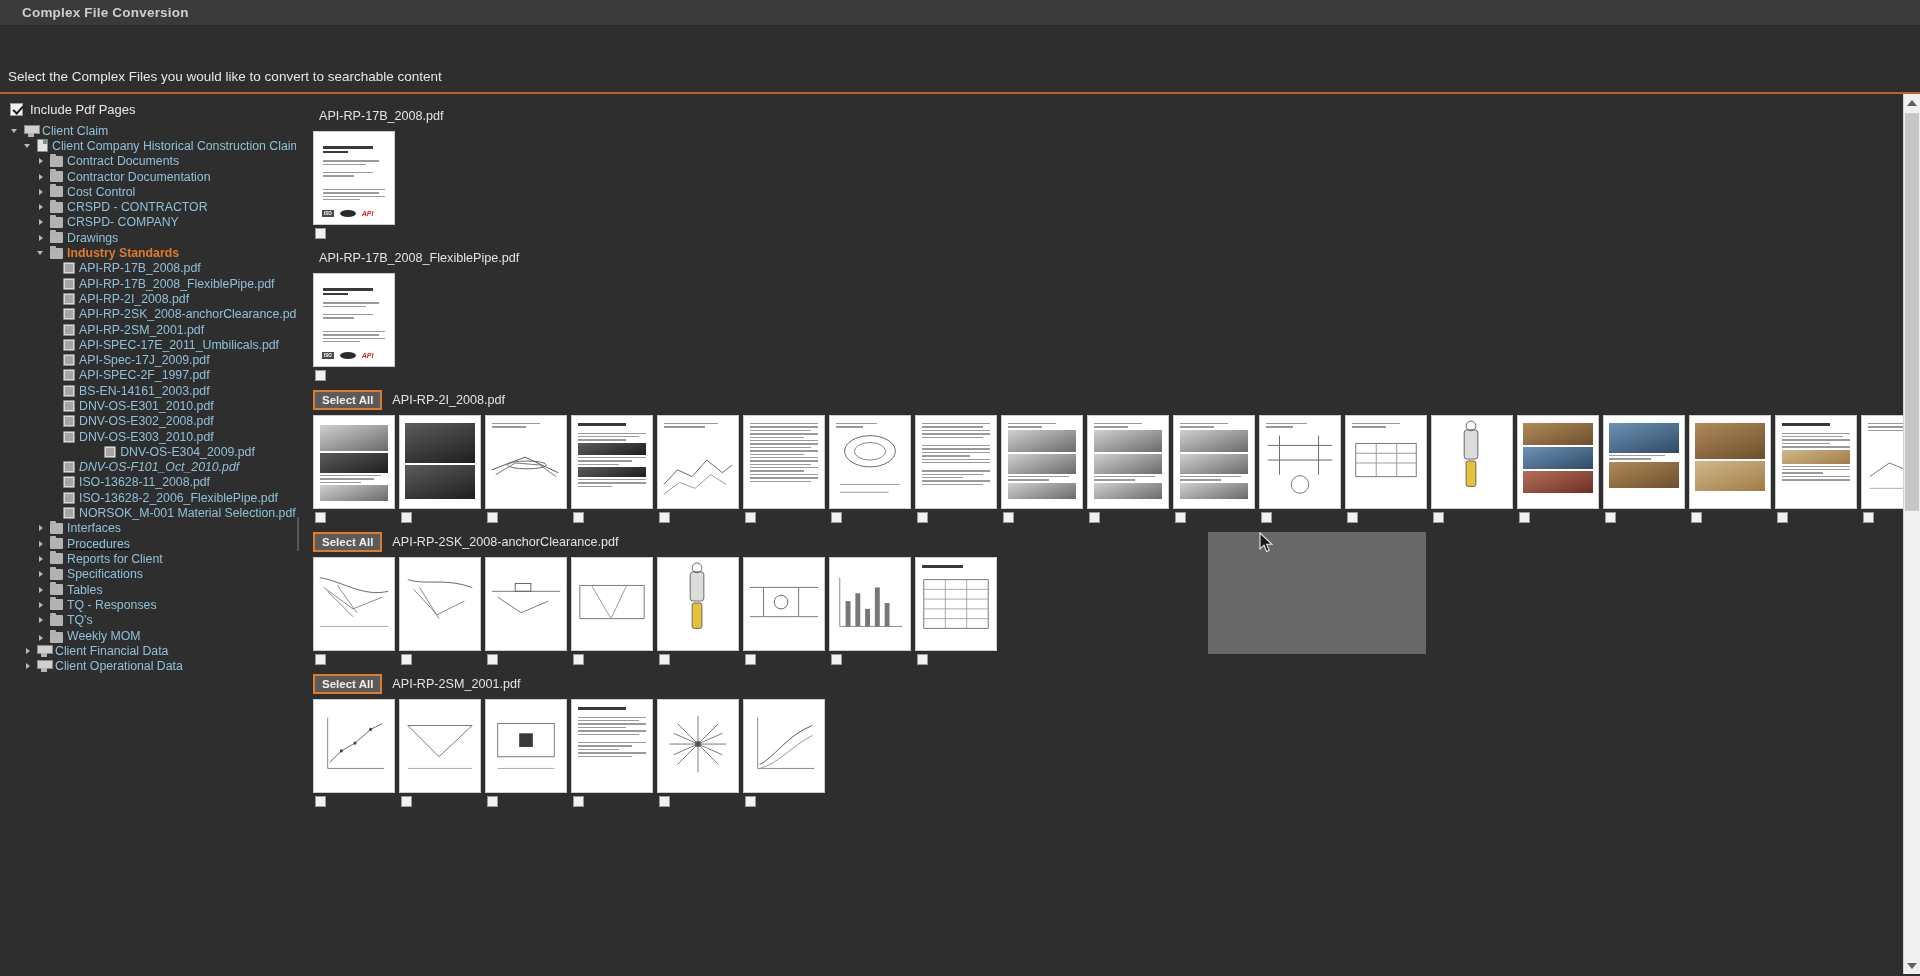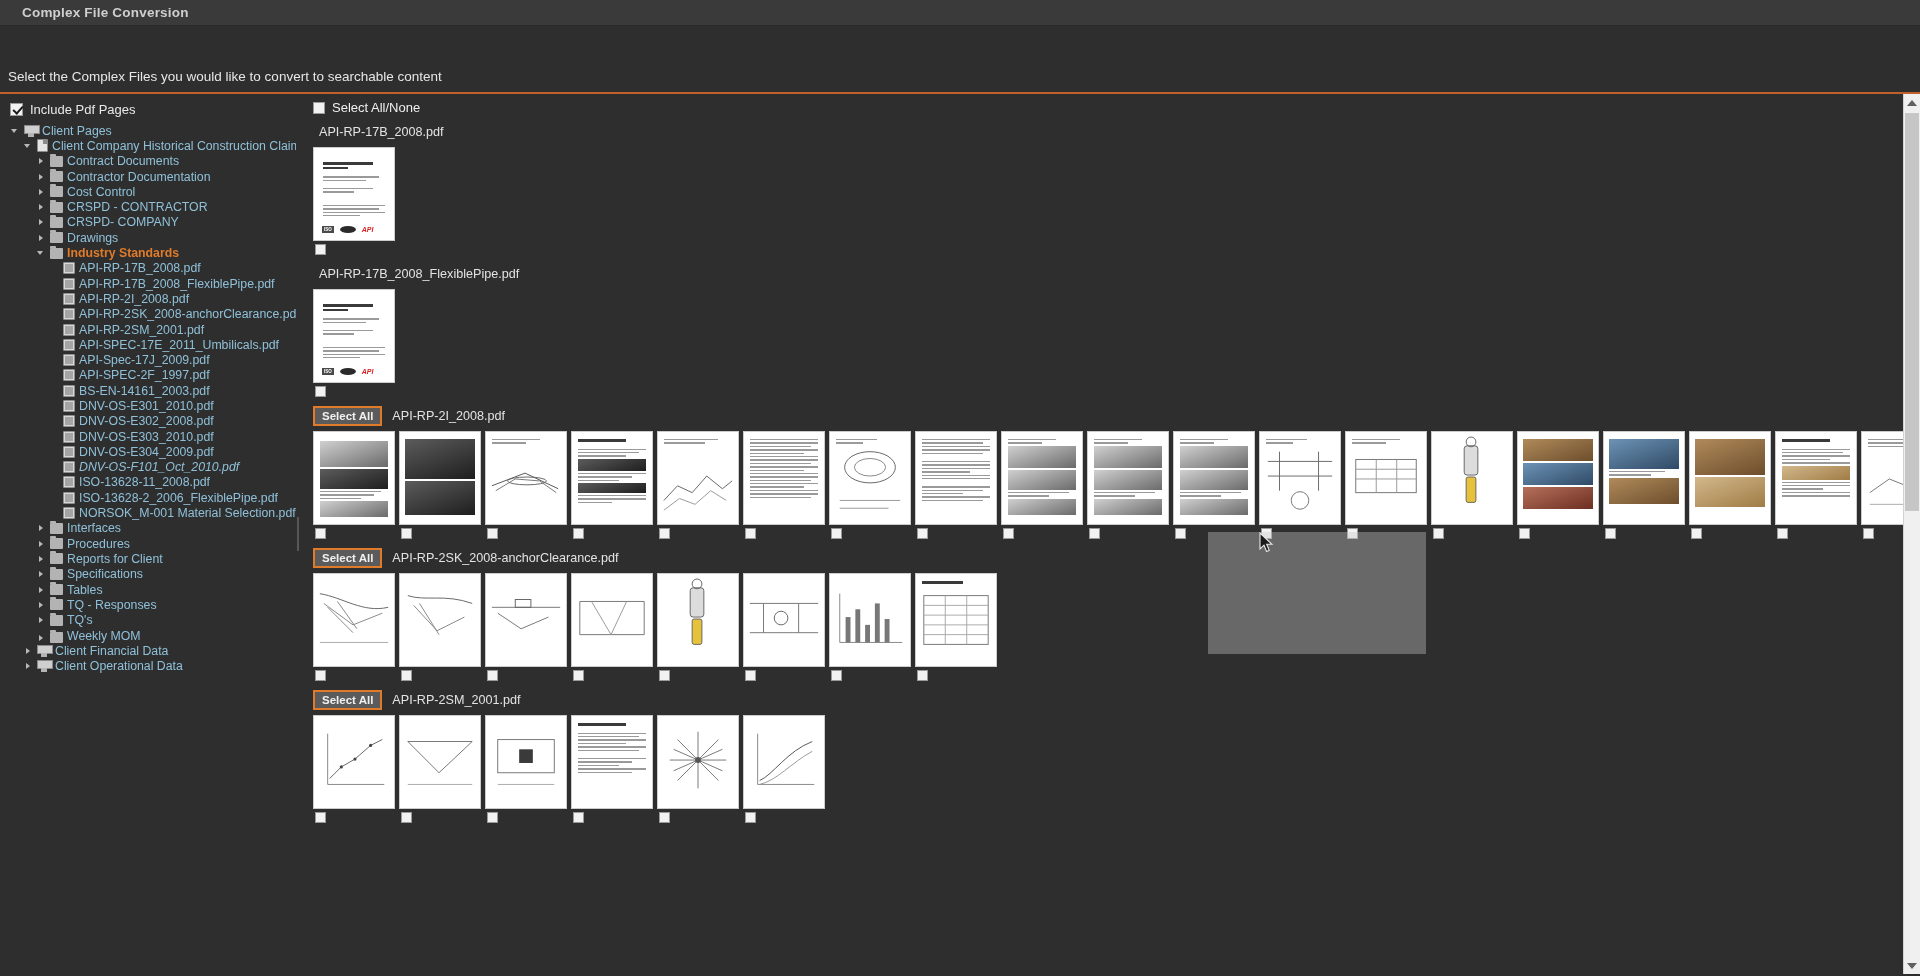--- a/index.html
+++ b/index.html
@@ -326,21 +326,21 @@
 
   <div id="leftpane">
     <div class="chkrow">
       <span class="chkbox checked"></span>
       <span class="chklabel">Include Pdf Pages</span>
     </div>
     <div class="tree" id="tree">
         <div class="tnode" style="padding-left: 4px;">
           <span class="arrow down"></span>
           <span class="ficon db"></span>
-          <span class="tlabel">Client Pages</span>
+          <span class="tlabel">Client Claim</span>
         </div>
         <div class="tnode" style="padding-left: 17px;">
           <span class="arrow down"></span>
           <span class="ficon page"></span>
           <span class="tlabel">Client Company Historical Construction Claim</span>
         </div>
         <div class="tnode" style="padding-left: 30px;">
           <span class="arrow right"></span>
           <span class="ficon folder"></span>
           <span class="tlabel">Contract Documents</span>
@@ -428,21 +428,21 @@
         <div class="tnode" style="padding-left: 43px;">
           <span class="arrow none"></span>
           <span class="ficon doc"></span>
           <span class="tlabel">DNV-OS-E302_2008.pdf</span>
         </div>
         <div class="tnode" style="padding-left: 43px;">
           <span class="arrow none"></span>
           <span class="ficon doc"></span>
           <span class="tlabel">DNV-OS-E303_2010.pdf</span>
         </div>
-        <div class="tnode" style="padding-left: 43px;">
+        <div class="tnode" style="padding-left: 43px; justify-content: center;">
           <span class="arrow none"></span>
           <span class="ficon doc"></span>
           <span class="tlabel">DNV-OS-E304_2009.pdf</span>
         </div>
         <div class="tnode" style="padding-left: 43px; font-style: italic;">
           <span class="arrow none"></span>
           <span class="ficon doc"></span>
           <span class="tlabel">DNV-OS-F101_Oct_2010.pdf</span>
         </div>
         <div class="tnode" style="padding-left: 43px;">
@@ -458,21 +458,21 @@
         <div class="tnode" style="padding-left: 43px;">
           <span class="arrow none"></span>
           <span class="ficon doc"></span>
           <span class="tlabel">NORSOK_M-001 Material Selection.pdf</span>
         </div>
         <div class="tnode" style="padding-left: 30px;">
           <span class="arrow right"></span>
           <span class="ficon folder"></span>
           <span class="tlabel">Interfaces</span>
         </div>
-        <div class="tnode" style="padding-left: 30px;">
+        <div class="tnode" style="padding-left: 30px; text-decoration: underline;">
           <span class="arrow right"></span>
           <span class="ficon folder"></span>
           <span class="tlabel">Procedures</span>
         </div>
         <div class="tnode" style="padding-left: 30px;">
           <span class="arrow right"></span>
           <span class="ficon folder"></span>
           <span class="tlabel">Reports for Client</span>
         </div>
         <div class="tnode" style="padding-left: 30px;">
@@ -511,24 +511,20 @@
           <span class="tlabel">Client Operational Data</span>
         </div>
       </div>
   </div>
 
   <div id="splitter"></div>
 
   <div id="rightpane">
     <div id="rightscrollarea">
 
-      <div class="selallnone">
-        <span class="chkbox"></span>
-        <span>Select All/None</span>
-      </div>
 
       <div id="groups">
           <div class="group">
             <div class="grouphdr">
               <div class="gname indent">API-RP-17B_2008.pdf</div>
             </div>
             <div class="thumbrow">
               <div class="thumbcell">
                 <div class="thumb">
                   <div class="pg" style="padding:14px 9px">

